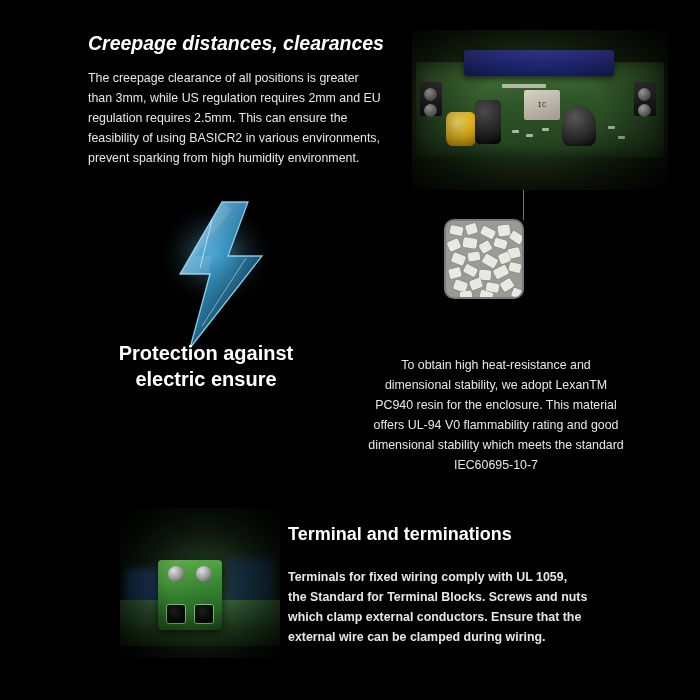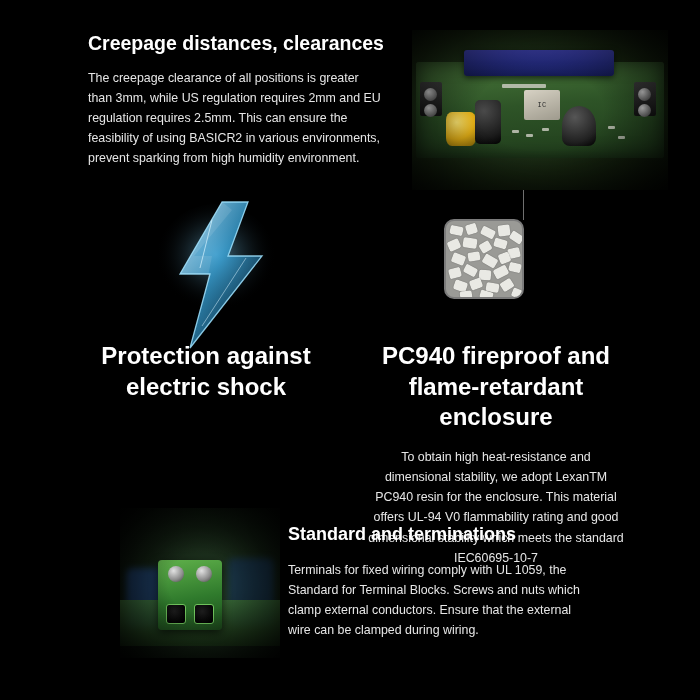--- a/index.html
+++ b/index.html
@@ -30,22 +30,22 @@
     position: absolute;
     left: 88px;
     top: 31px;
     width: 296px;
   }
   .heading {
     font-weight: bold;
     color: #ffffff;
     line-height: 1.28;
   }
-  .h-lg { font-size: 19.5px; }
-  .h-md { font-size: 24px; text-align: center; }
+  .h-lg { font-size: 19.5px; font-style: italic; }
+  .h-md { font-size: 20px; text-align: center; }
   .body-text {
     font-size: 12.4px;
     line-height: 1.62;
     color: #e6e6e6;
     font-weight: normal;
   }
   .sec1-text .body-text {
     margin-top: 12px;
   }
 
@@ -240,21 +240,21 @@
     inset: 0;
     background: radial-gradient(ellipse at 50% 50%, rgba(0,0,0,0) 28%, rgba(0,0,0,.9) 100%);
   }
   .sec3-text {
     position: absolute;
     left: 288px;
     top: 523px;
     width: 300px;
   }
   .sec3-text .heading { font-size: 18px; }
-  .sec3-text .body-text { margin-top: 14px; }
+  .sec3-text .body-text { margin-top: 21px; font-weight: bold; }
 </style>
 </head>
 <body>
 
 <div class="stage">
 
   <div class="sec1-text">
     <div class="heading h-lg">
       <div>Creepage distances, clearances</div>
     </div>
@@ -331,42 +331,38 @@
     <div class="g" style="left:40px; top:62px; width:13px; height:9px;  transform:rotate(9deg);"></div>
     <div class="g" style="left:55px; top:59px; width:12px; height:10px; transform:rotate(-32deg);"></div>
     <div class="g" style="left:66px; top:68px; width:11px; height:9px;  transform:rotate(22deg);"></div>
     <div class="g" style="left:14px; top:70px; width:12px; height:8px;  transform:rotate(-7deg);"></div>
     <div class="g" style="left:34px; top:70px; width:13px; height:8px;  transform:rotate(16deg);"></div>
   </div>
 
   <div class="sec2-left">
     <div class="heading h-md">
       <div>Protection against</div>
-      <div>electric shock</div>
+      <div>electric ensure</div>
     </div>
   </div>
 
   <div class="sec2-right">
-    <div class="heading h-md">
-      <div>PC940 fireproof and</div>
-      <div>flame-retardant enclosure</div>
-    </div>
     <div class="body-text">To obtain high heat-resistance and dimensional stability, we adopt LexanTM PC940 resin for the enclosure. This material offers UL-94 V0 flammability rating and good dimensional stability which meets the standard IEC60695-10-7</div>
   </div>
 
   <div class="sec3-photo">
     <div class="blurblob" style="left:6px; top:60px; width:44px; height:60px; background:#1c3c6e;"></div>
     <div class="blurblob" style="left:108px; top:50px; width:46px; height:68px; background:#15304f;"></div>
     <div class="board3"></div>
     <div class="green-block"></div>
     <div class="hole" style="left:46px; top:96px;"></div>
     <div class="hole" style="left:74px; top:96px;"></div>
     <div class="screwtop" style="left:48px; top:58px;"></div>
     <div class="screwtop" style="left:76px; top:58px;"></div>
     <div class="vignette"></div>
   </div>
 
   <div class="sec3-text">
-    <div class="heading">Standard and terminations</div>
+    <div class="heading">Terminal and terminations</div>
     <div class="body-text">Terminals for fixed wiring comply with UL 1059, the Standard for Terminal Blocks. Screws and nuts which clamp external conductors. Ensure that the external wire can be clamped during wiring.</div>
   </div>
 
 </div>
 
 </body></html>

